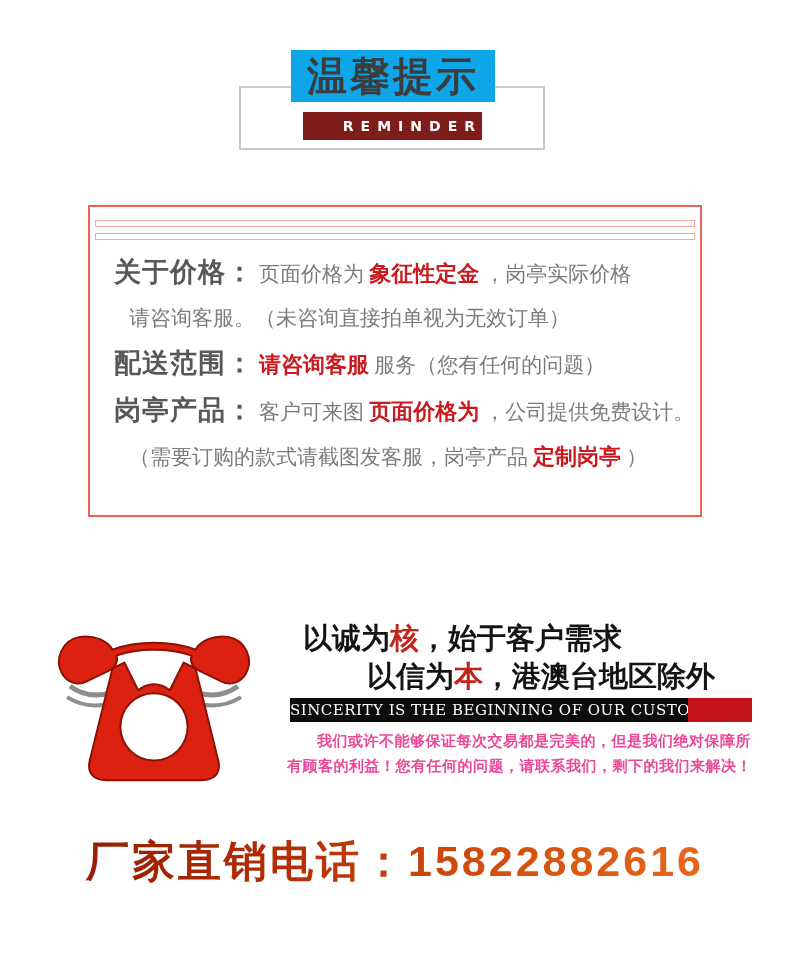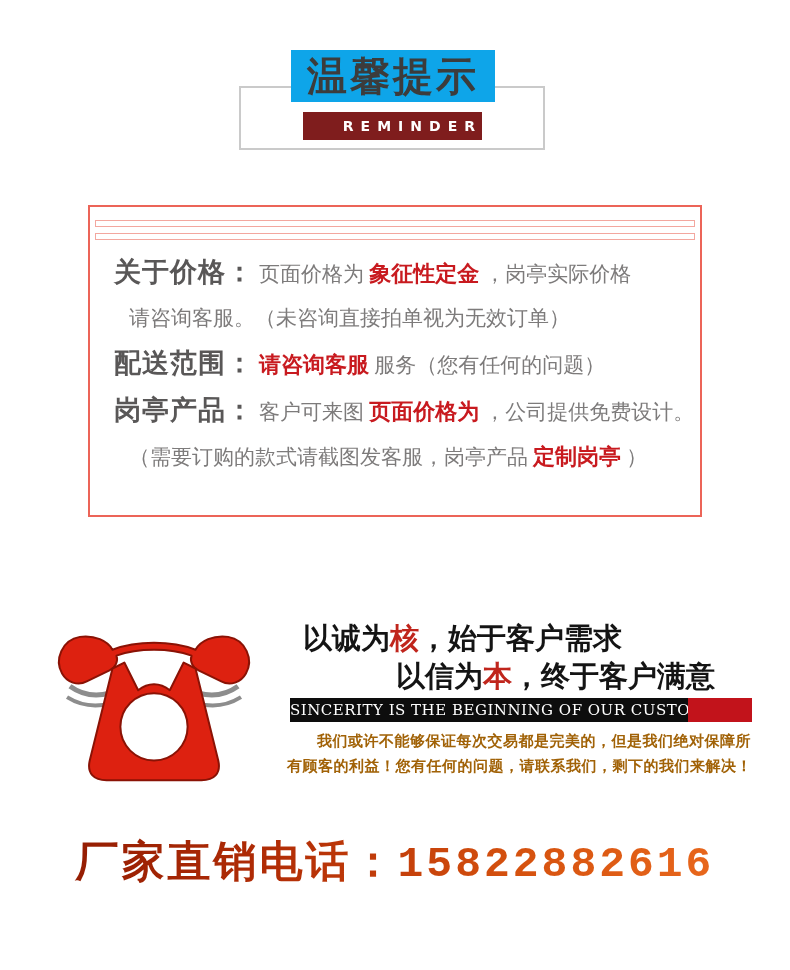--- a/index.html
+++ b/index.html
@@ -53,28 +53,28 @@
   .slogan-red { color:#c0251c; }
   .banner {
     position:absolute; left:290px; top:698px; width:398px; height:24px;
     background:#0d0d0d; color:#ffffff; text-align:center; line-height:25px;
     font-family:"DejaVu Serif","Liberation Serif",serif; font-size:15px; letter-spacing:0.5px;
     white-space:nowrap;
   }
   .banner-red { position:absolute; left:688px; top:698px; width:64px; height:24px; background:#c2131b; }
   .promise {
     position:absolute; left:287px; top:729px; width:477px;
-    font-size:15px; font-weight:bold; color:#a16207; line-height:25px;
+    font-size:15px; font-weight:bold; color:#ec4899; line-height:25px;
     text-indent:2em; letter-spacing:0.5px;
   }
 
   
   .hotline {
     position:absolute; left:0; top:833px; width:100%; text-align:center;
-    font-family:Liberation Mono, monospace; font-weight:bold;
+    font-family:Liberation Sans, sans-serif; font-weight:bold;
     font-size:43px; letter-spacing:3px; white-space:nowrap;
     color:#b53508;
     background:linear-gradient(100deg,#8f1a02 5%,#b22d06 35%,#d5510e 65%,#e8671c 90%);
     -webkit-background-clip:text; background-clip:text; -webkit-text-fill-color:transparent;
   }
 </style>
 </head>
 <body>
 
 <div class="page">
@@ -130,21 +130,21 @@
       <path d="M193,73 Q172,86 148,79" stroke="#8d8d8d" stroke-width="4" fill="none"></path>
       <path d="M30,12 C12,15 4,35 12,49 C17,58 28,62 37,57 L60,46 C66,43 69,37 67,31 C78,27 91,25 105,25 C119,25 132,27 143,31 C141,37 144,43 150,46 L173,57 C182,62 193,58 198,49 C206,35 198,15 180,12 C165,10 152,16 147,25 C134,20 120,18 105,18 C90,18 76,20 63,25 C58,16 45,10 30,12 Z" fill="#dd2110" stroke="#8a1205" stroke-width="2" stroke-linejoin="round"></path>
       <path fill-rule="evenodd" d="M75,38 L89,66 C94,62 99,60 105,60 C111,60 116,62 121,66 L135,38 L147,44 L170,137 C173,150 166,157 153,157 L57,157 C44,157 37,150 40,137 L63,44 Z M71,103 a34,34 0 1 0 68,0 a34,34 0 1 0 -68,0 Z" fill="#dd2110" stroke="#8a1205" stroke-width="2" stroke-linejoin="round"></path>
     </svg>
   </div>
 
   <div class="slogan-l1">
     <span>以诚为</span><span class="slogan-red">核</span><span>，始于客户需求</span>
   </div>
   <div class="slogan-l2">
-    <span>以信为</span><span class="slogan-red">本</span><span>，终于客户满意</span>
+    <span>以信为</span><span class="slogan-red">本</span><span>，港澳台地区除外</span>
   </div>
 
   <div class="banner">SINCERITY IS THE BEGINNING OF OUR CUSTOMERS</div>
   <div class="banner-red"></div>
 
   <div class="promise">我们或许不能够保证每次交易都是完美的，但是我们绝对保障所有顾客的利益！您有任何的问题，请联系我们，剩下的我们来解决！</div>
 
   <div class="hotline">厂家直销电话：15822882616</div>
 
 </div>

